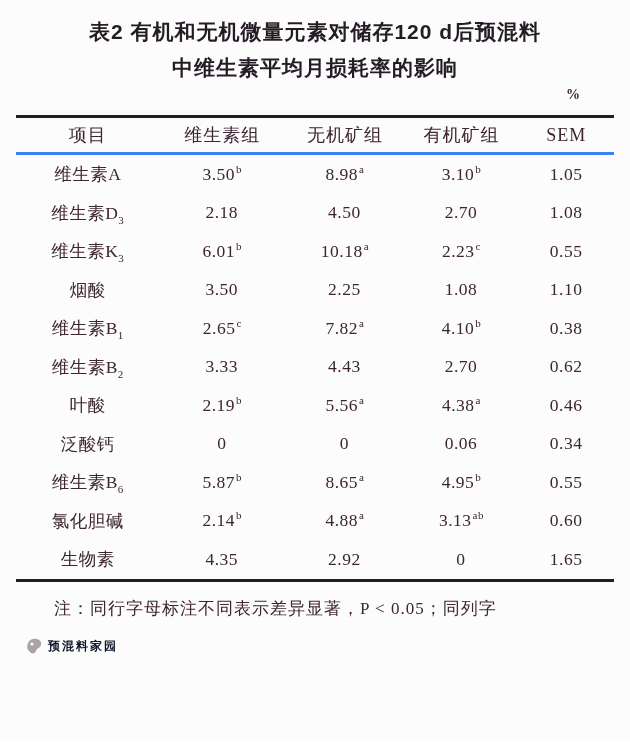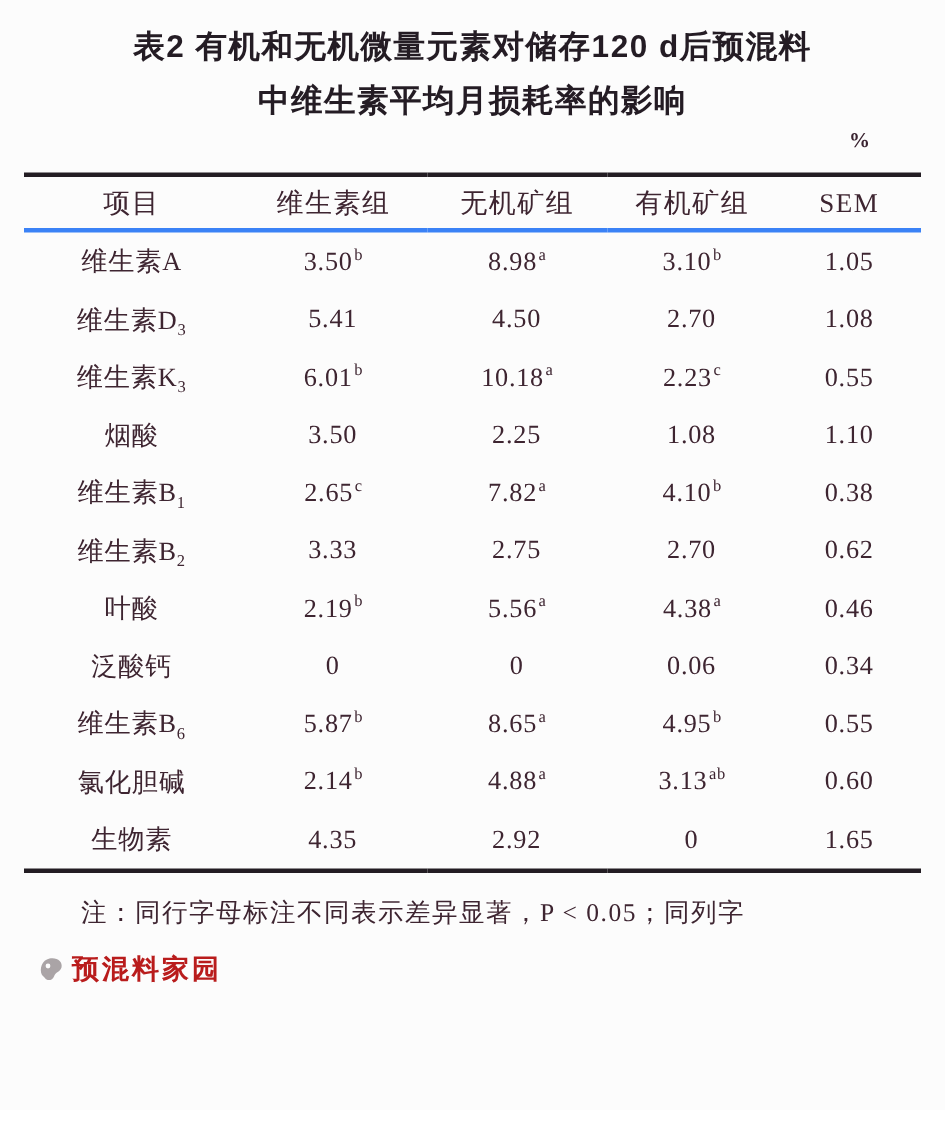--- a/index.html
+++ b/index.html
@@ -36,21 +36,21 @@
   sup.sups{font-size:11px;vertical-align:super;line-height:0;margin-left:1px;}
   sub.subs{font-size:11px;vertical-align:sub;line-height:0;}
   .note{
     margin:9px 14px 0 14px;font-size:17px;line-height:36px;
     color:#3e2531;letter-spacing:1px;
   }
   .note-line1{padding-left:40px;}
   .watermark{
     display:inline-flex;align-items:center;gap:4px;margin-left:10px;
     font-family:"Liberation Sans","DejaVu Sans",sans-serif;
-    font-weight:bold;color:#b91c1c;font-size:18px;letter-spacing:2px;
+    font-weight:bold;color:#0f172a;font-size:12px;letter-spacing:2px;
     vertical-align:middle;
   }
   .wm-icon{display:inline-block;vertical-align:middle;}
 </style>
 </head>
 <body>
 
 <div class="page">
 
   <div class="title-block">
@@ -81,21 +81,21 @@
       <tbody>
           <tr>
             <td><span>维生素A</span><sub class="subs"></sub></td>
             <td><span>3.50</span><sup class="sups">b</sup></td>
             <td><span>8.98</span><sup class="sups">a</sup></td>
             <td><span>3.10</span><sup class="sups">b</sup></td>
             <td><span>1.05</span></td>
           </tr>
           <tr>
             <td><span>维生素D</span><sub class="subs">3</sub></td>
-            <td><span>5.41</span><sup class="sups"></sup></td>
+            <td><span>2.18</span><sup class="sups"></sup></td>
             <td><span>4.50</span><sup class="sups"></sup></td>
             <td><span>2.70</span><sup class="sups"></sup></td>
             <td><span>1.08</span></td>
           </tr>
           <tr>
             <td><span>维生素K</span><sub class="subs">3</sub></td>
             <td><span>6.01</span><sup class="sups">b</sup></td>
             <td><span>10.18</span><sup class="sups">a</sup></td>
             <td><span>2.23</span><sup class="sups">c</sup></td>
             <td><span>0.55</span></td>
@@ -110,21 +110,21 @@
           <tr>
             <td><span>维生素B</span><sub class="subs">1</sub></td>
             <td><span>2.65</span><sup class="sups">c</sup></td>
             <td><span>7.82</span><sup class="sups">a</sup></td>
             <td><span>4.10</span><sup class="sups">b</sup></td>
             <td><span>0.38</span></td>
           </tr>
           <tr>
             <td><span>维生素B</span><sub class="subs">2</sub></td>
             <td><span>3.33</span><sup class="sups"></sup></td>
-            <td><span>2.75</span><sup class="sups"></sup></td>
+            <td><span>4.43</span><sup class="sups"></sup></td>
             <td><span>2.70</span><sup class="sups"></sup></td>
             <td><span>0.62</span></td>
           </tr>
           <tr>
             <td><span>叶酸</span><sub class="subs"></sub></td>
             <td><span>2.19</span><sup class="sups">b</sup></td>
             <td><span>5.56</span><sup class="sups">a</sup></td>
             <td><span>4.38</span><sup class="sups">a</sup></td>
             <td><span>0.46</span></td>
           </tr>

